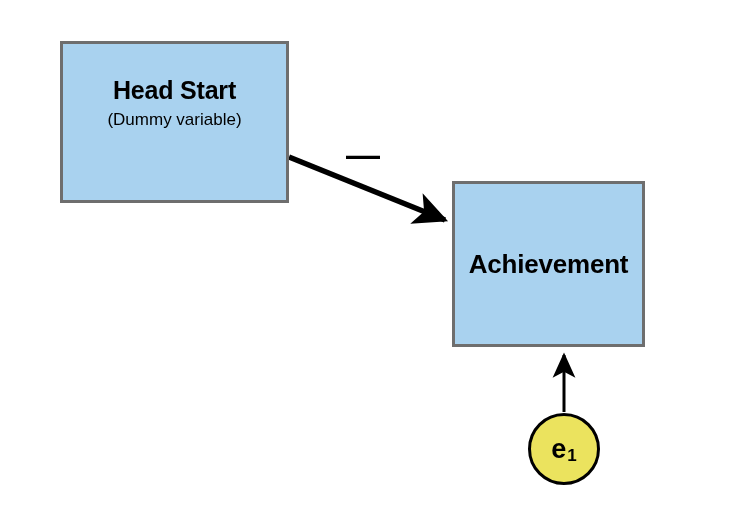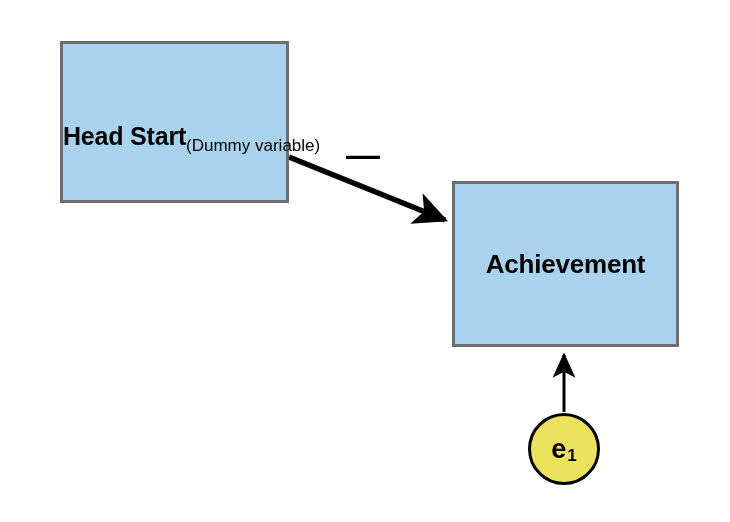--- a/index.html
+++ b/index.html
@@ -25,51 +25,52 @@
     height: 522px;
   }
 
   
   .node-box {
     position: absolute;
     box-sizing: border-box;
     background: #a9d2ef;
     border: 3px solid #6e6e6e;
     display: flex;
+    flex-direction: column;
     align-items: center;
     justify-content: center;
     text-align: center;
     color: #000000;
   }
   #box-head-start {
     left: 60px;
     top: 41px;
     width: 229px;
     height: 162px;
     justify-content: flex-start;
     padding-top: 30px;
   }
   #box-achievement {
     left: 452px;
     top: 181px;
-    width: 227px;
+    width: 193px;
     height: 166px;
   }
   .node-title {
     font-size: 25px;
     font-weight: bold;
     line-height: 1.33;
     letter-spacing: -0.2px;
     white-space: nowrap;
   }
   .node-subtitle {
     font-size: 17px;
     font-weight: normal;
     line-height: 1.3;
-    margin-top: 19px;
+    margin-top: 2px;
     white-space: nowrap;
     text-align: center;
   }
   #box-achievement .node-title {
     font-size: 26px;
   }
 
   
   #node-e1 {
     position: absolute;

